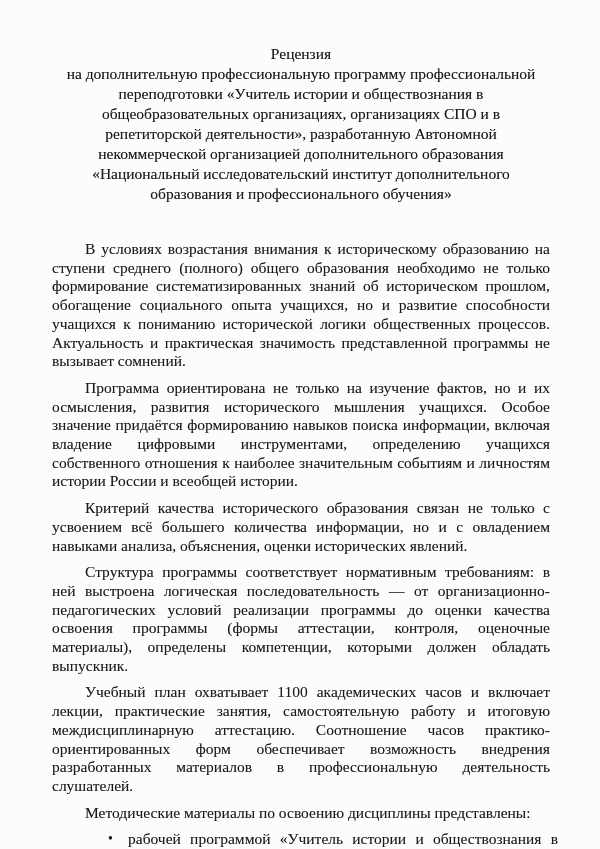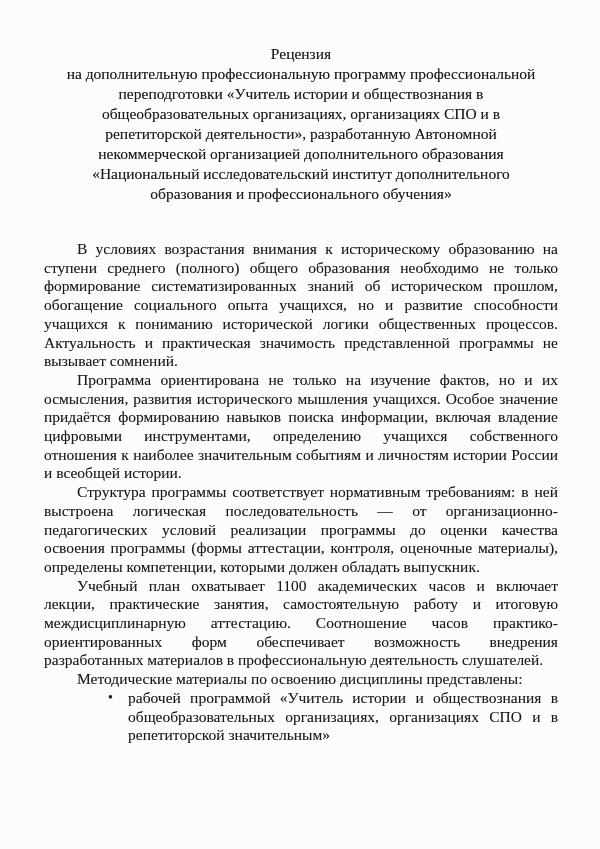--- a/index.html
+++ b/index.html
@@ -22,21 +22,21 @@
   .doc-title {
     margin: 0 0 36px 0;
     font-size: 15.5px;
     font-weight: normal;
     line-height: 20px;
     text-align: center;
     white-space: pre-line;
     text-shadow: 0 0 0.4px rgba(20,20,20,0.45);
   }
   .body-par {
-    margin: 0;
+    margin: 8px;
     font-size: 15.5px;
     line-height: 18.7px;
     text-align: justify;
     text-indent: 33px;
     text-shadow: 0 0 0.4px rgba(20,20,20,0.35);
   }
   .bullet-list {
     margin: 0;
     padding: 0;
     list-style: none;
@@ -68,20 +68,21 @@
 общеобразовательных организациях, организациях СПО и в
 репетиторской деятельности», разработанную Автономной
 некоммерческой организацией дополнительного образования
 «Национальный исследовательский институт дополнительного
 образования и профессионального обучения»</h1>
 
   <p class="body-par">В условиях возрастания внимания к историческому образованию на ступени среднего (полного) общего образования необходимо не только формирование систематизированных знаний об историческом прошлом, обогащение социального опыта учащихся, но и развитие способности учащихся к пониманию исторической логики общественных процессов. Актуальность и практическая значимость представленной программы не вызывает сомнений.</p>
 
   <p class="body-par">Программа ориентирована не только на изучение фактов, но и их осмысления, развития исторического мышления учащихся. Особое значение придаётся формированию навыков поиска информации, включая владение цифровыми инструментами, определению учащихся собственного отношения к наиболее значительным событиям и личностям истории России и всеобщей истории.</p>
 
+  <p class="body-par">Критерий качества исторического образования связан не только с усвоением всё большего количества информации, но и с овладением навыками анализа, объяснения, оценки исторических явлений.</p>
 
   <p class="body-par">Структура программы соответствует нормативным требованиям: в ней выстроена логическая последовательность — от организационно-педагогических условий реализации программы до оценки качества освоения программы (формы аттестации, контроля, оценочные материалы), определены компетенции, которыми должен обладать выпускник.</p>
 
   <p class="body-par">Учебный план охватывает 1100 академических часов и включает лекции, практические занятия, самостоятельную работу и итоговую междисциплинарную аттестацию. Соотношение часов практико-ориентированных форм обеспечивает возможность внедрения разработанных материалов в профессиональную деятельность слушателей.</p>
 
   <p class="body-par">Методические материалы по освоению дисциплины представлены:</p>
 
   <ul class="bullet-list">
     <li class="bullet-item">
       <span class="bullet-marker">•</span>

